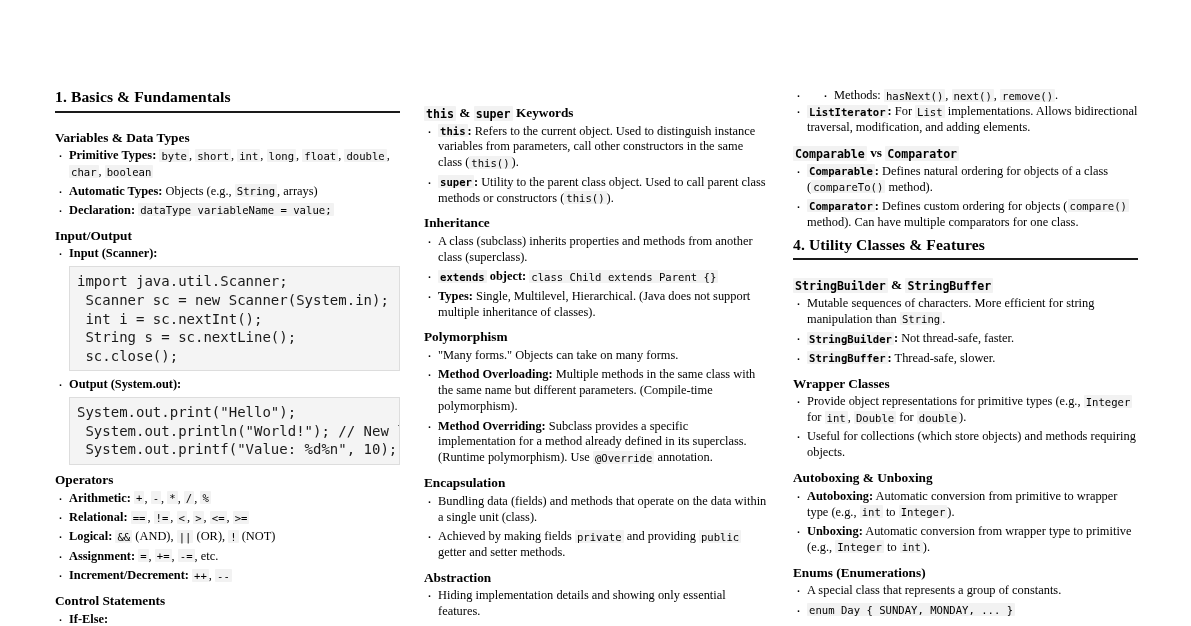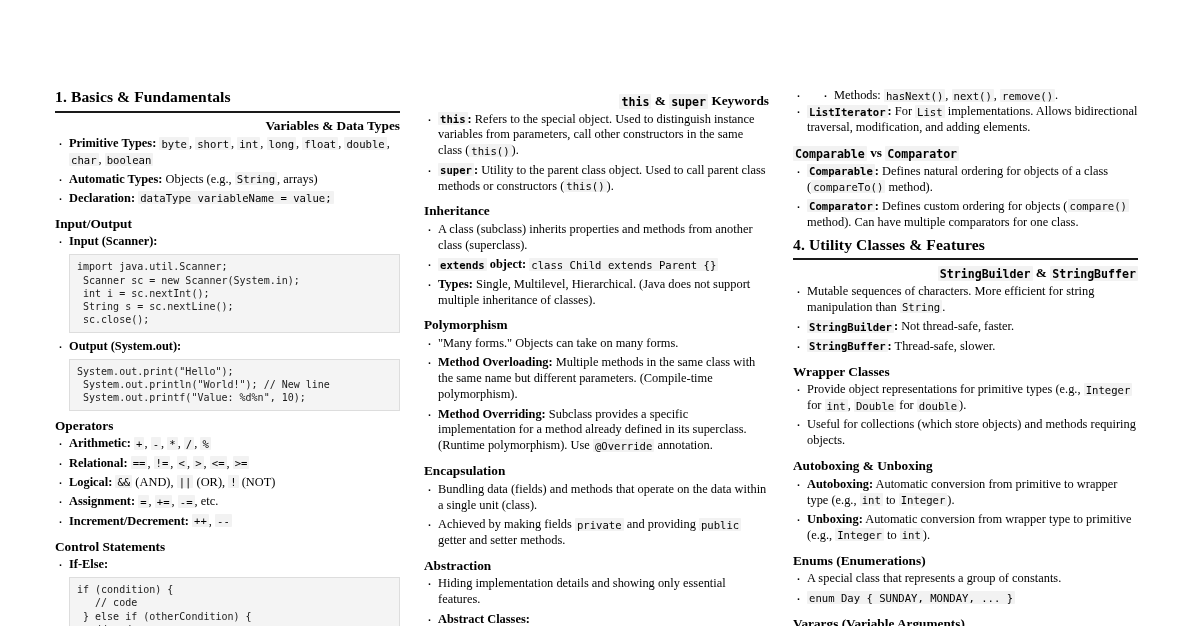--- a/index.html
+++ b/index.html
@@ -46,21 +46,21 @@
     border-bottom: 2.2px solid #1a1a1a;
     line-height: 1.2;
     letter-spacing: .1px;
   }
   h3.sub {
     font-size: 13.3px;
     font-weight: bold;
     margin: 9px 0 2px 0;
     line-height: 1.25;
   }
-  h3.sub.first { margin-top: 5px; text-align: right; }
+  h3.sub.first { margin-top: 17px; }
   h3.sub.tight { margin-top: 7px; }
 
   
   ul {
     list-style: none;
     margin: 0;
     padding: 0;
   }
   ul.lvl1 > li {
     position: relative;
@@ -103,21 +103,21 @@
     border-radius: 1px;
     white-space: nowrap;
   }
   h3.sub code {
     font-size: 11.6px;
     font-weight: bold;
   }
   li > b > code, b code { font-weight: bold; }
   pre.block {
     font-family: "DejaVu Sans Mono", "Liberation Mono", monospace;
-    font-size: 10px;
+    font-size: 14px;
     line-height: 1.33;
     background: #f4f4f4;
     border: 1px solid #dddddd;
     margin: 4px 0 6px 14px;
     padding: 5px 7px;
     white-space: pre;
     overflow: hidden;
     color: #1a1a1a;
   }
 </style>
@@ -181,21 +181,21 @@
    // code
  } else {
    // code
  }</pre>
     </div>
 
     <div class="col">
 
       <h3 class="sub first"><code>this</code> <span>&amp;</span> <code>super</code> <span>Keywords</span></h3>
       <ul class="lvl1">
-        <li><b><code>this</code><span>:</span></b> <span>Refers to the special object. Used to distinguish instance variables from parameters, call other constructors in the same class (</span><code>this()</code><span>).</span></li>
+        <li><b><code>this</code><span>:</span></b> <span>Refers to the current object. Used to distinguish instance variables from parameters, call other constructors in the same class (</span><code>this()</code><span>).</span></li>
         <li><b><code>super</code><span>:</span></b> <span>Utility to the parent class object. Used to call parent class methods or constructors (</span><code>this()</code><span>).</span></li>
       </ul>
 
       <h3 class="sub">Inheritance</h3>
       <ul class="lvl1">
         <li>A class (subclass) inherits properties and methods from another class (superclass).</li>
         <li><b><code>extends</code> <span>object:</span></b> <code>class Child extends Parent {}</code></li>
         <li><b>Types:</b> <span>Single, Multilevel, Hierarchical. (Java does not support multiple inheritance of classes).</span></li>
       </ul>
 

